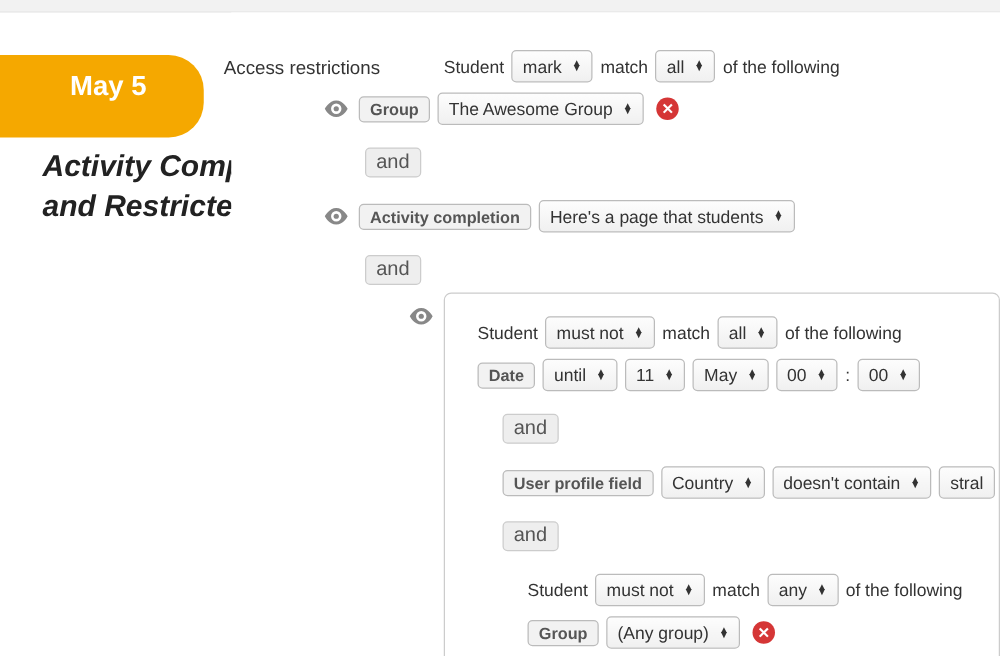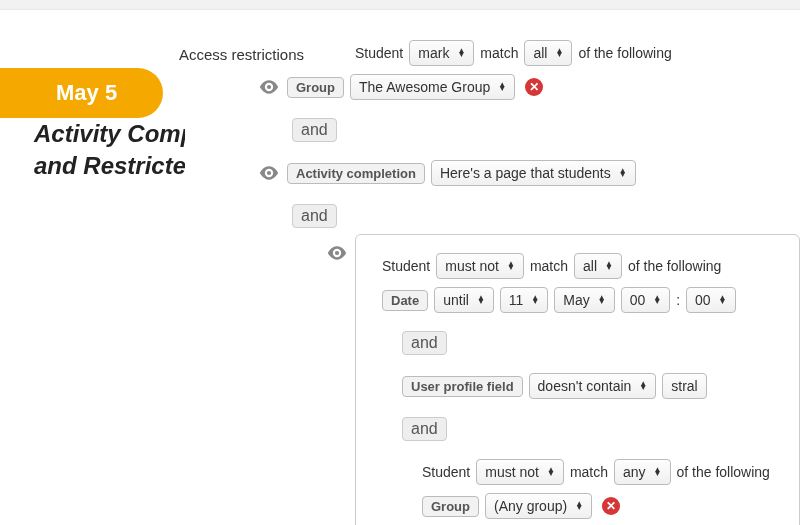--- a/index.html
+++ b/index.html
@@ -8,24 +8,23 @@
   font-family: Arial, Helvetica, sans-serif;
   background: #fff;
   position: relative;
   overflow: hidden;
 }
 .topbar { height: 10px; background: #f2f2f2; border-bottom: 1px solid #e8e8e8; }
 .date-badge {
   position: absolute; top: 44px; left: 0;
   background: #f5a800;
   color: #fff; font-weight: bold; font-size: 22px;
-  padding: 12px 46px 12px 56px;
+  padding: 12px 46px 28px 56px;
   border-radius: 0 28px 28px 0;
   z-index: 5;
-  margin-top: 24px;
 }
 .title-block {
   position: absolute; top: 118px; left: 34px; width: 300px;
   font-size: 24px; font-style: italic; font-weight: 700;
   color: #222; line-height: 1.35;
 }
 .panel {
   position: absolute; top: 10px; left: 185px; right: 0; bottom: 0;
   background: #fff; padding-top: 30px;
   color: #333; font-size: 15px;
@@ -184,20 +183,24 @@
           <span>00</span>
           <span class="caret"></span>
         </span>
     </div>
 
     <div class="and-chip sub">and</div>
 
     <div class="row sub">
       <span class="tag">User profile field</span>
       <span class="pseudo-select">
+          <span>Country</span>
+          <span class="caret"></span>
+        </span>
+      <span class="pseudo-select">
           <span>doesn't contain</span>
           <span class="caret"></span>
         </span>
       <span class="pseudo-select">
           <span>stral</span>
         </span>
     </div>
 
     <div class="and-chip sub">and</div>
 

